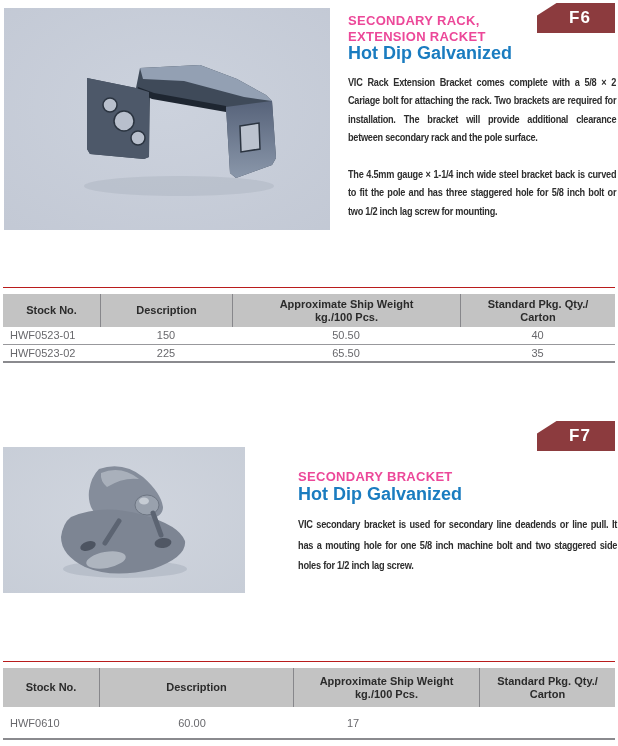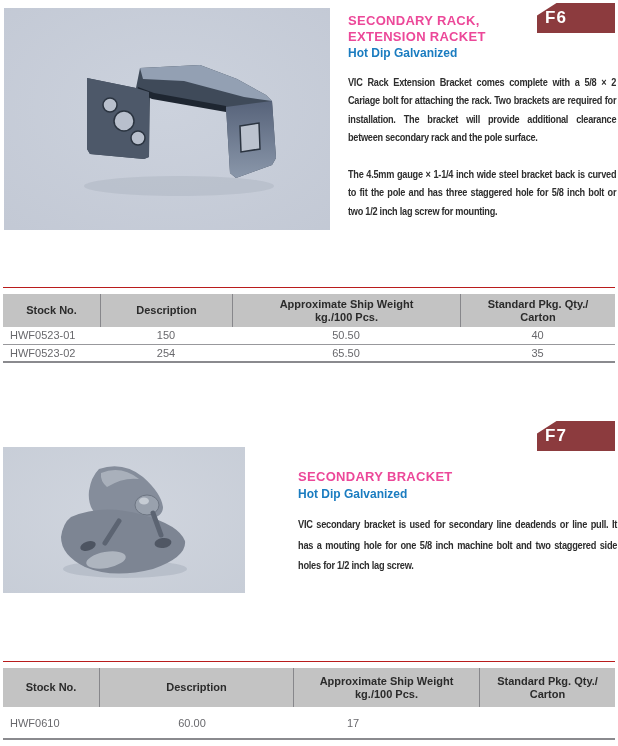--- a/index.html
+++ b/index.html
@@ -14,34 +14,34 @@
   .photo { position:absolute; overflow:hidden; }
   .photo-1 { left:4px; top:8px; width:326px; height:222px; }
   .photo-2 { left:3px; top:447px; width:242px; height:146px; }
   .photo svg { display:block; }
 
   
   .badge {
     position:absolute; width:78px; height:30px; background:#8c3b3e;
     clip-path:polygon(25% 0, 100% 0, 100% 100%, 0 100%, 0 42%);
     color:#ffffff; font-weight:bold; font-size:17px; line-height:30px;
-    text-align:left; letter-spacing:1px; padding-left:8px;
+    text-align:center; letter-spacing:1px; padding-left:8px;
   }
   .badge-1 { left:537px; top:3px; }
   .badge-2 { left:537px; top:421px; }
 
   
   .title-block { position:absolute; }
   .tb-1 { left:348px; top:13px; }
   .tb-2 { left:298px; top:469px; }
   .ptitle {
     font-size:13px; line-height:15.5px; font-weight:bold; color:#ec4899;
     letter-spacing:.3px; white-space:pre-line;
   }
-  .psub { font-size:12px; line-height:14px; font-weight:bold; color:#1a7cc0; margin-top:2px; }
+  .psub { font-size:18px; line-height:14px; font-weight:bold; color:#1a7cc0; margin-top:2px; }
 
   
   .body {
     position:absolute; font-weight:bold; color:#2e2e2e; text-align:justify;
     transform:scaleX(.833); transform-origin:0 0; letter-spacing:-.3px;
   }
   .para-1 { left:348px; top:73px;  width:322px; font-size:11px; line-height:18.3px; }
   .para-2 { left:348px; top:165px; width:322px; font-size:11px; line-height:18.3px; }
   .para-3 { left:298px; top:514px; width:380px; font-size:11px; line-height:20.5px; transform:scaleX(.84); }
 
@@ -139,21 +139,21 @@
 Carton</div>
     </div>
     <div class="trow">
       <div class="td c1 cell-stock">HWF0523-01</div>
       <div class="td c2">150</div>
       <div class="td c3">50.50</div>
       <div class="td c4">40</div>
     </div>
     <div class="trow last">
       <div class="td c1 cell-stock">HWF0523-02</div>
-      <div class="td c2">254</div>
+      <div class="td c2">225</div>
       <div class="td c3">65.50</div>
       <div class="td c4">35</div>
     </div>
   </div>
 
   <div class="badge badge-2">
     <span>F7</span>
   </div>
 
   <div class="photo photo-2">

